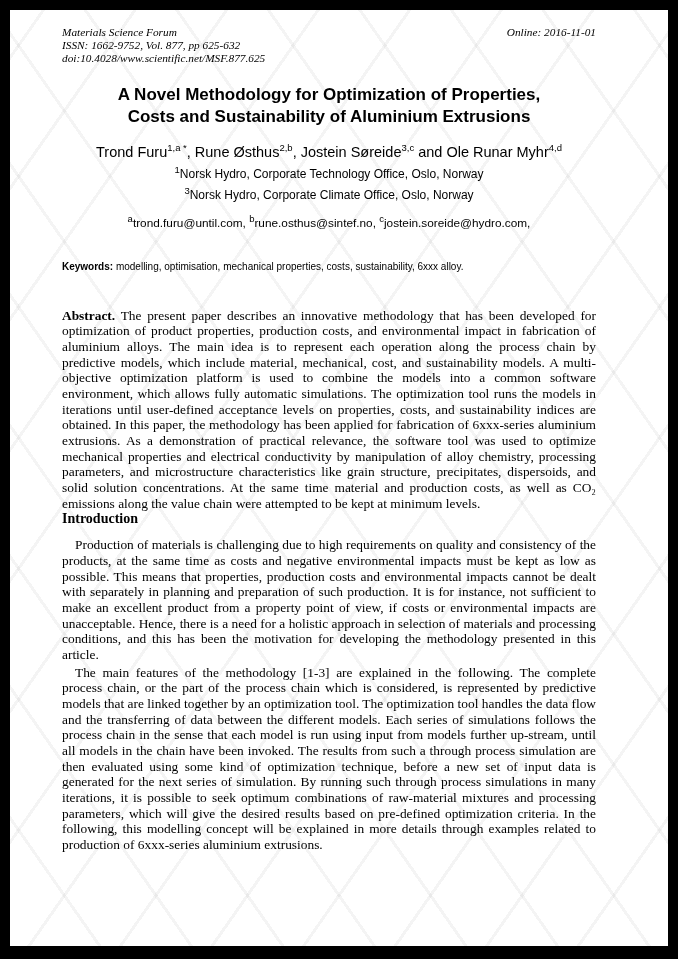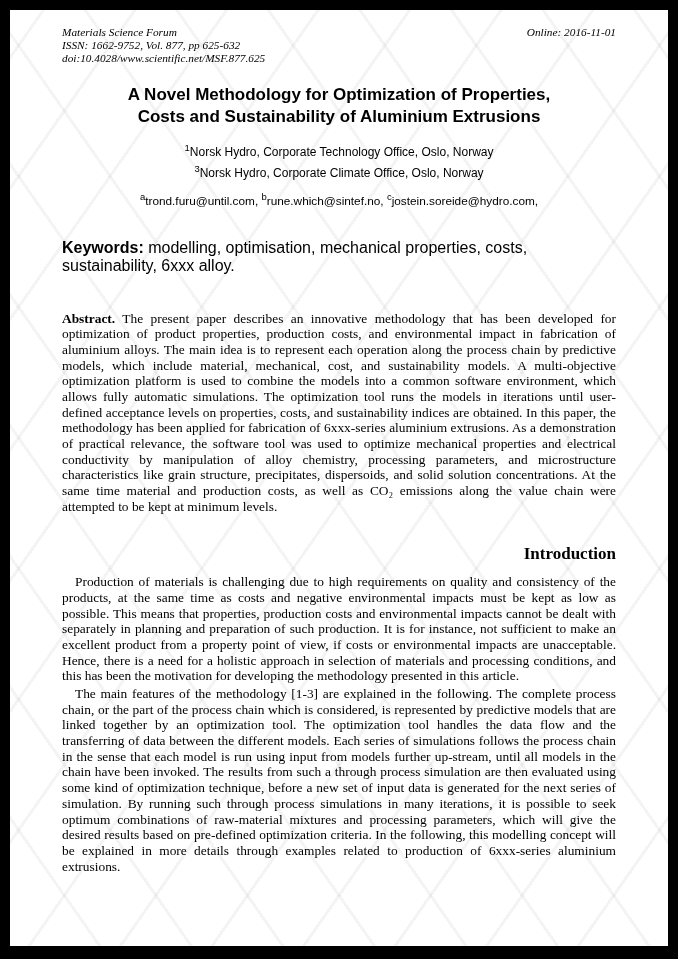--- a/index.html
+++ b/index.html
@@ -8,21 +8,21 @@
     background: #000;
     padding: 10px 10px 13px 10px;
     box-sizing: border-box;
     font-family: "Liberation Serif", serif;
     color: #000;
   }
   .page {
     width: 100%; height: 100%;
     background: #fff;
     box-sizing: border-box;
-    padding: 16px 52px 0 52px;
+    padding: 16px 72px 0 52px;
     position: relative;
     overflow: hidden;
   }
   .page::after {
     content: "";
     position: absolute; inset: 0;
     pointer-events: none;
     background-image:
       repeating-linear-gradient(55deg, transparent 0, transparent 72px, rgba(0,0,0,0.045) 72px, rgba(0,0,0,0.045) 75px),
       repeating-linear-gradient(-55deg, transparent 0, transparent 72px, rgba(0,0,0,0.045) 72px, rgba(0,0,0,0.045) 75px);
@@ -52,31 +52,31 @@
     font-family: "Liberation Sans", sans-serif;
     font-size: 12px; text-align: center; margin-top: 4px;
   }
   .emails {
     font-family: "Liberation Sans", sans-serif;
     font-size: 11.8px; text-align: center; margin-top: 10px; line-height: 1.55;
   }
 
   .keywords {
     font-family: "Liberation Sans", sans-serif;
-    font-size: 16px; margin-top: 28px; text-align: left;
+    font-size: 10px; margin-top: 28px; text-align: left;
   }
   .keywords .kw-label { font-weight: bold; }
 
   .abstract {
     font-size: 13.4px; line-height: 1.17; text-align: justify; margin-top: 36px;
   }
   .abstract .abs-label { font-weight: bold; }
 
   .section-heading {
-    font-weight: bold; font-size: 17px; margin-top: 30px; text-align: right;
+    font-weight: bold; font-size: 14px; 
   }
   p.body {
     font-size: 13.4px; line-height: 1.17; text-align: justify;
     margin: 10px 0 0 0; text-indent: 13px;
   }
   p.body + p.body { margin-top: 2px; }
 </style>
 </head>
 <body>
 
@@ -87,26 +87,27 @@
       <div class="hdr-left">
         <div>Materials Science Forum</div>
         <div>ISSN: 1662-9752, Vol. 877, pp 625-632</div>
         <div>doi:10.4028/www.scientific.net/MSF.877.625</div>
       </div>
       <div class="hdr-right">Online: 2016-11-01</div>
     </div>
 
     <div class="title">A Novel Methodology for Optimization of Properties, Costs and Sustainability of Aluminium Extrusions</div>
 
+    <p class="authors"><span>Trond Furu</span><sup>1,a *</sup><span>, Rune Østhus</span><sup>2,b</sup><span>, Jostein Søreide</span><sup>3,c</sup><span> and Ole Runar Myhr</span><sup>4,d</sup></p>
 
     <div class="affil"><sup>1</sup><span>Norsk Hydro, Corporate Technology Office, Oslo, Norway</span></div>
     <div class="affil"><sup>3</sup><span>Norsk Hydro, Corporate Climate Office, Oslo, Norway</span></div>
 
     <div class="emails">
-      <div><sup>a</sup><span>trond.furu@until.com, </span><sup>b</sup><span>rune.which@sintef.no, </span><sup>c</sup><span>jostein.soreide@hydro.com,</span></div>
+      <div><sup>a</sup><span>trond.furu@until.com, </span><sup>b</sup><span>rune.osthus@sintef.no, </span><sup>c</sup><span>jostein.soreide@hydro.com,</span></div>
     </div>
 
     <div class="keywords"><span class="kw-label">Keywords:</span><span> modelling, optimisation, mechanical properties, costs, sustainability, 6xxx alloy.</span></div>
 
     <div class="abstract"><span class="abs-label">Abstract.</span><span> The present paper describes an innovative methodology that has been developed for optimization of product properties, production costs, and environmental impact in fabrication of aluminium alloys. The main idea is to represent each operation along the process chain by predictive models, which include material, mechanical, cost, and sustainability models. A multi-objective optimization platform is used to combine the models into a common software environment, which allows fully automatic simulations. The optimization tool runs the models in iterations until user-defined acceptance levels on properties, costs, and sustainability indices are obtained. In this paper, the methodology has been applied for fabrication of 6xxx-series aluminium extrusions. As a demonstration of practical relevance, the software tool was used to optimize mechanical properties and electrical conductivity by manipulation of alloy chemistry, processing parameters, and microstructure characteristics like grain structure, precipitates, dispersoids, and solid solution concentrations. At the same time material and production costs, as well as CO₂ emissions along the value chain were attempted to be kept at minimum levels.</span></div>
 
     <div class="section-heading">Introduction</div>
 
     <p class="body">Production of materials is challenging due to high requirements on quality and consistency of the products, at the same time as costs and negative environmental impacts must be kept as low as possible. This means that properties, production costs and environmental impacts cannot be dealt with separately in planning and preparation of such production. It is for instance, not sufficient to make an excellent product from a property point of view, if costs or environmental impacts are unacceptable. Hence, there is a need for a holistic approach in selection of materials and processing conditions, and this has been the motivation for developing the methodology presented in this article.</p>
     <p class="body">The main features of the methodology [1-3] are explained in the following. The complete process chain, or the part of the process chain which is considered, is represented by predictive models that are linked together by an optimization tool. The optimization tool handles the data flow and the transferring of data between the different models. Each series of simulations follows the process chain in the sense that each model is run using input from models further up-stream, until all models in the chain have been invoked. The results from such a through process simulation are then evaluated using some kind of optimization technique, before a new set of input data is generated for the next series of simulation. By running such through process simulations in many iterations, it is possible to seek optimum combinations of raw-material mixtures and processing parameters, which will give the desired results based on pre-defined optimization criteria. In the following, this modelling concept will be explained in more details through examples related to production of 6xxx-series aluminium extrusions.</p>

